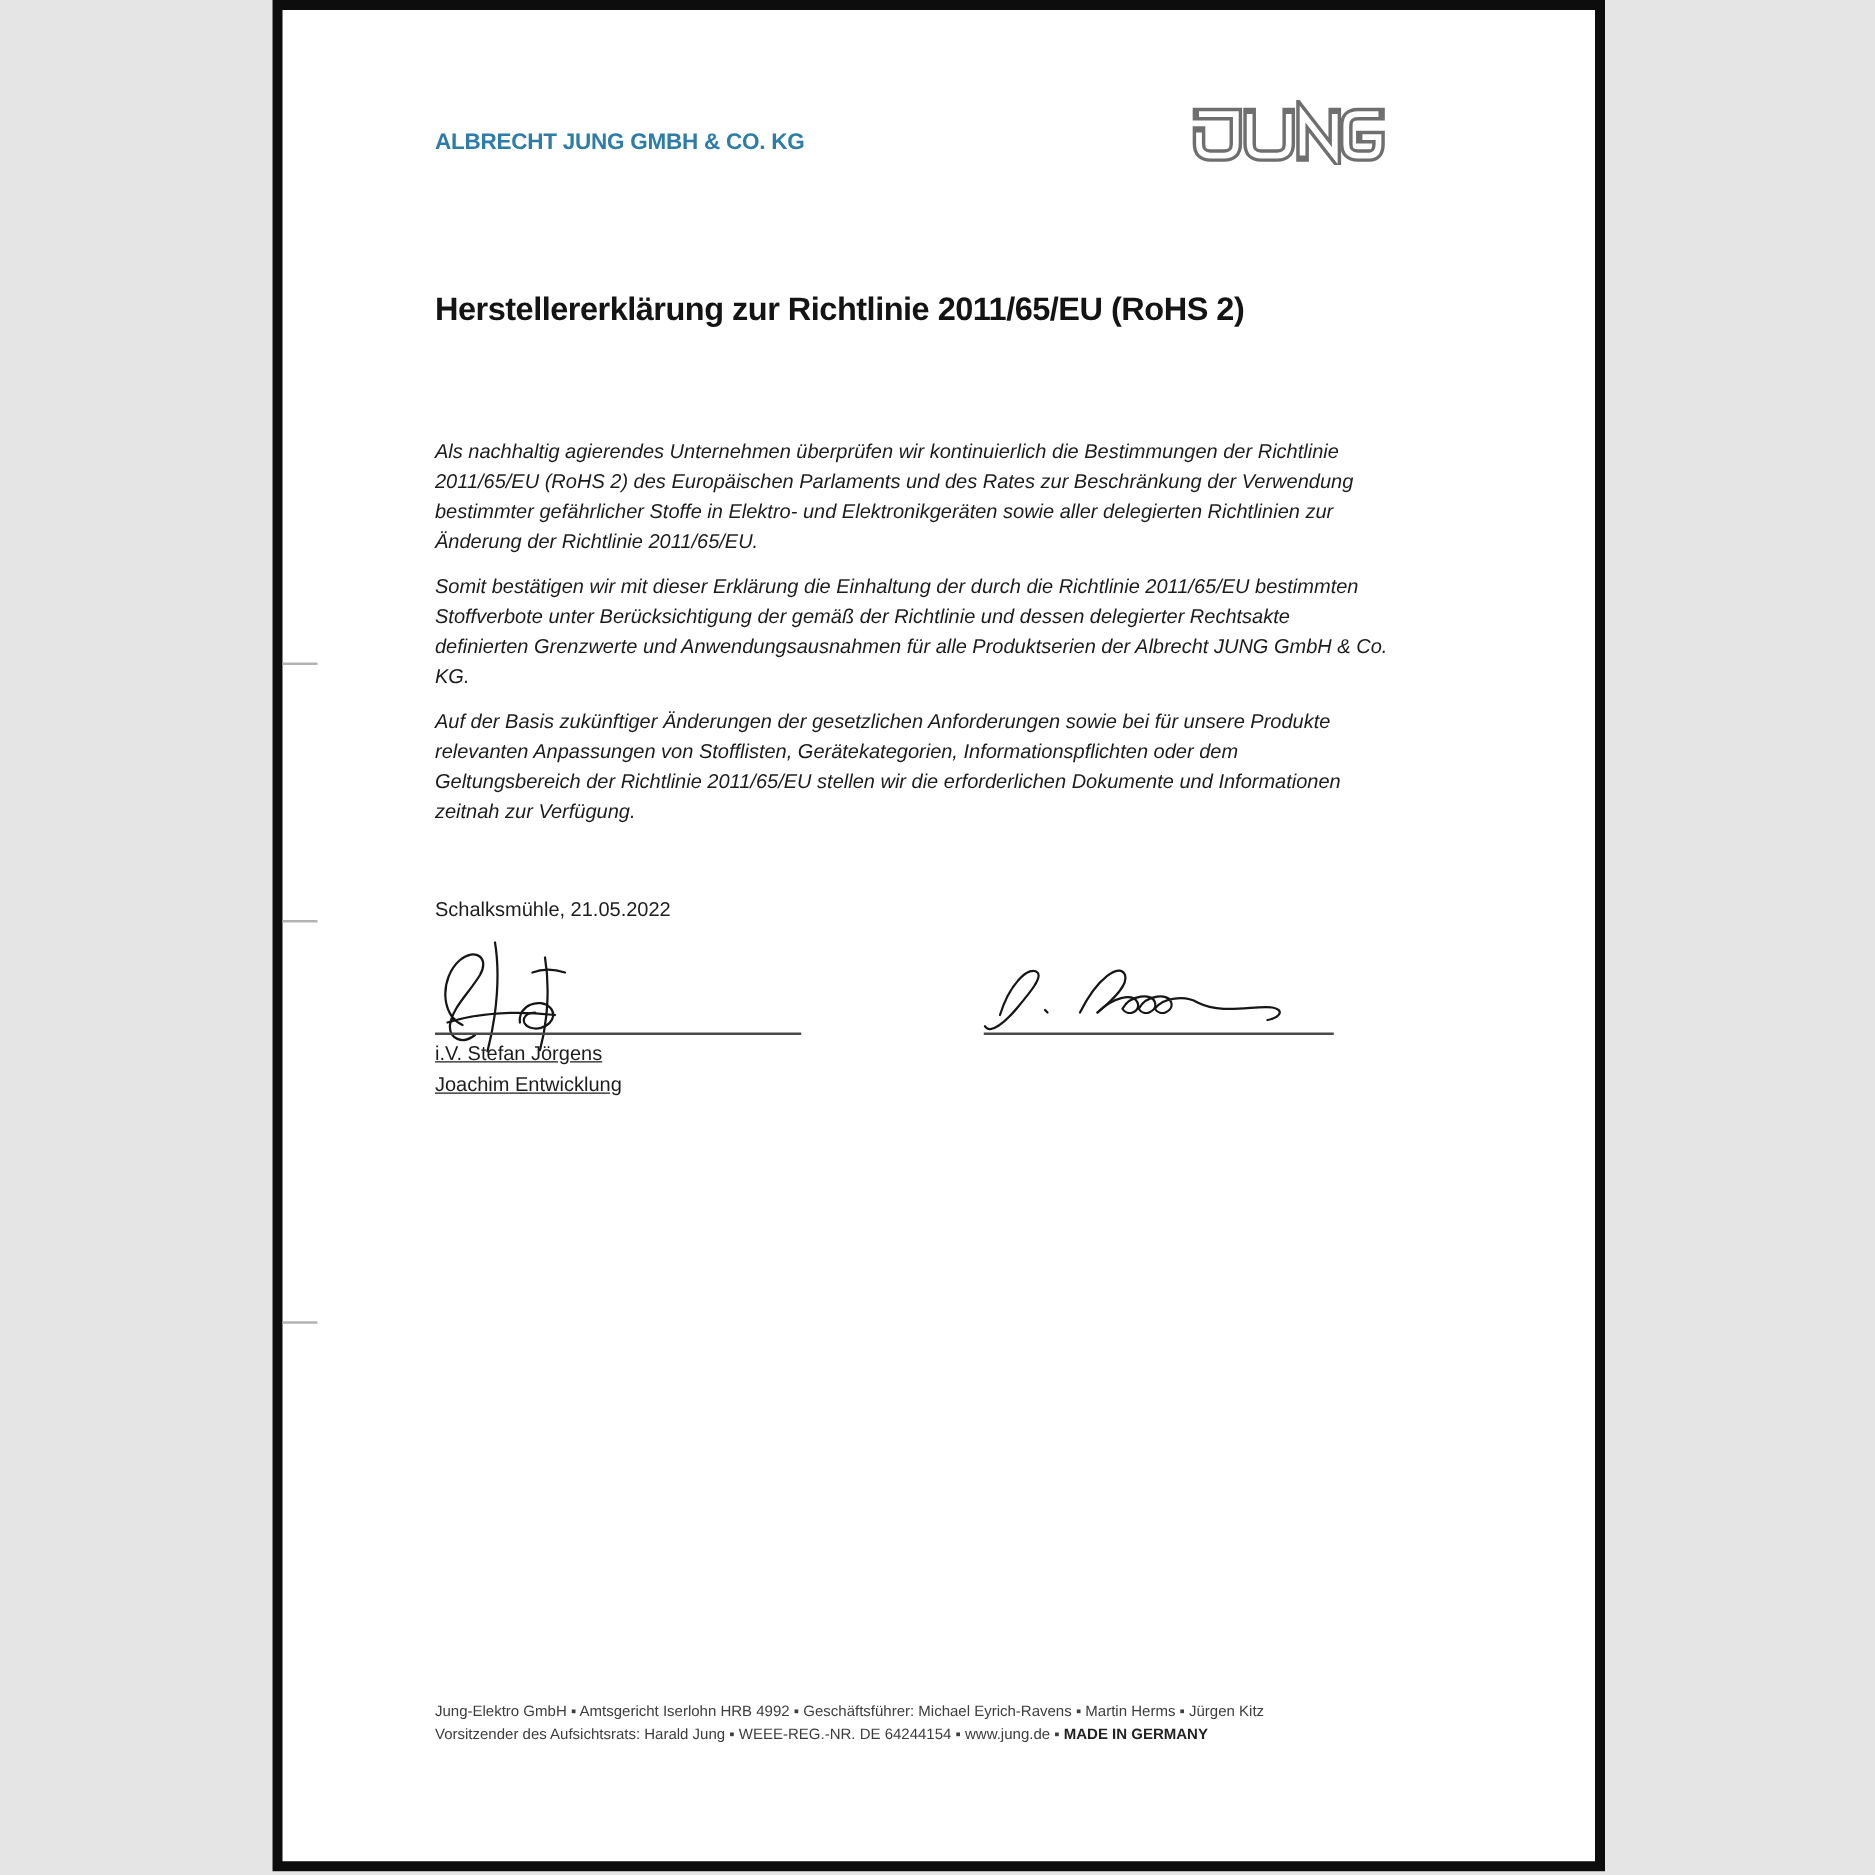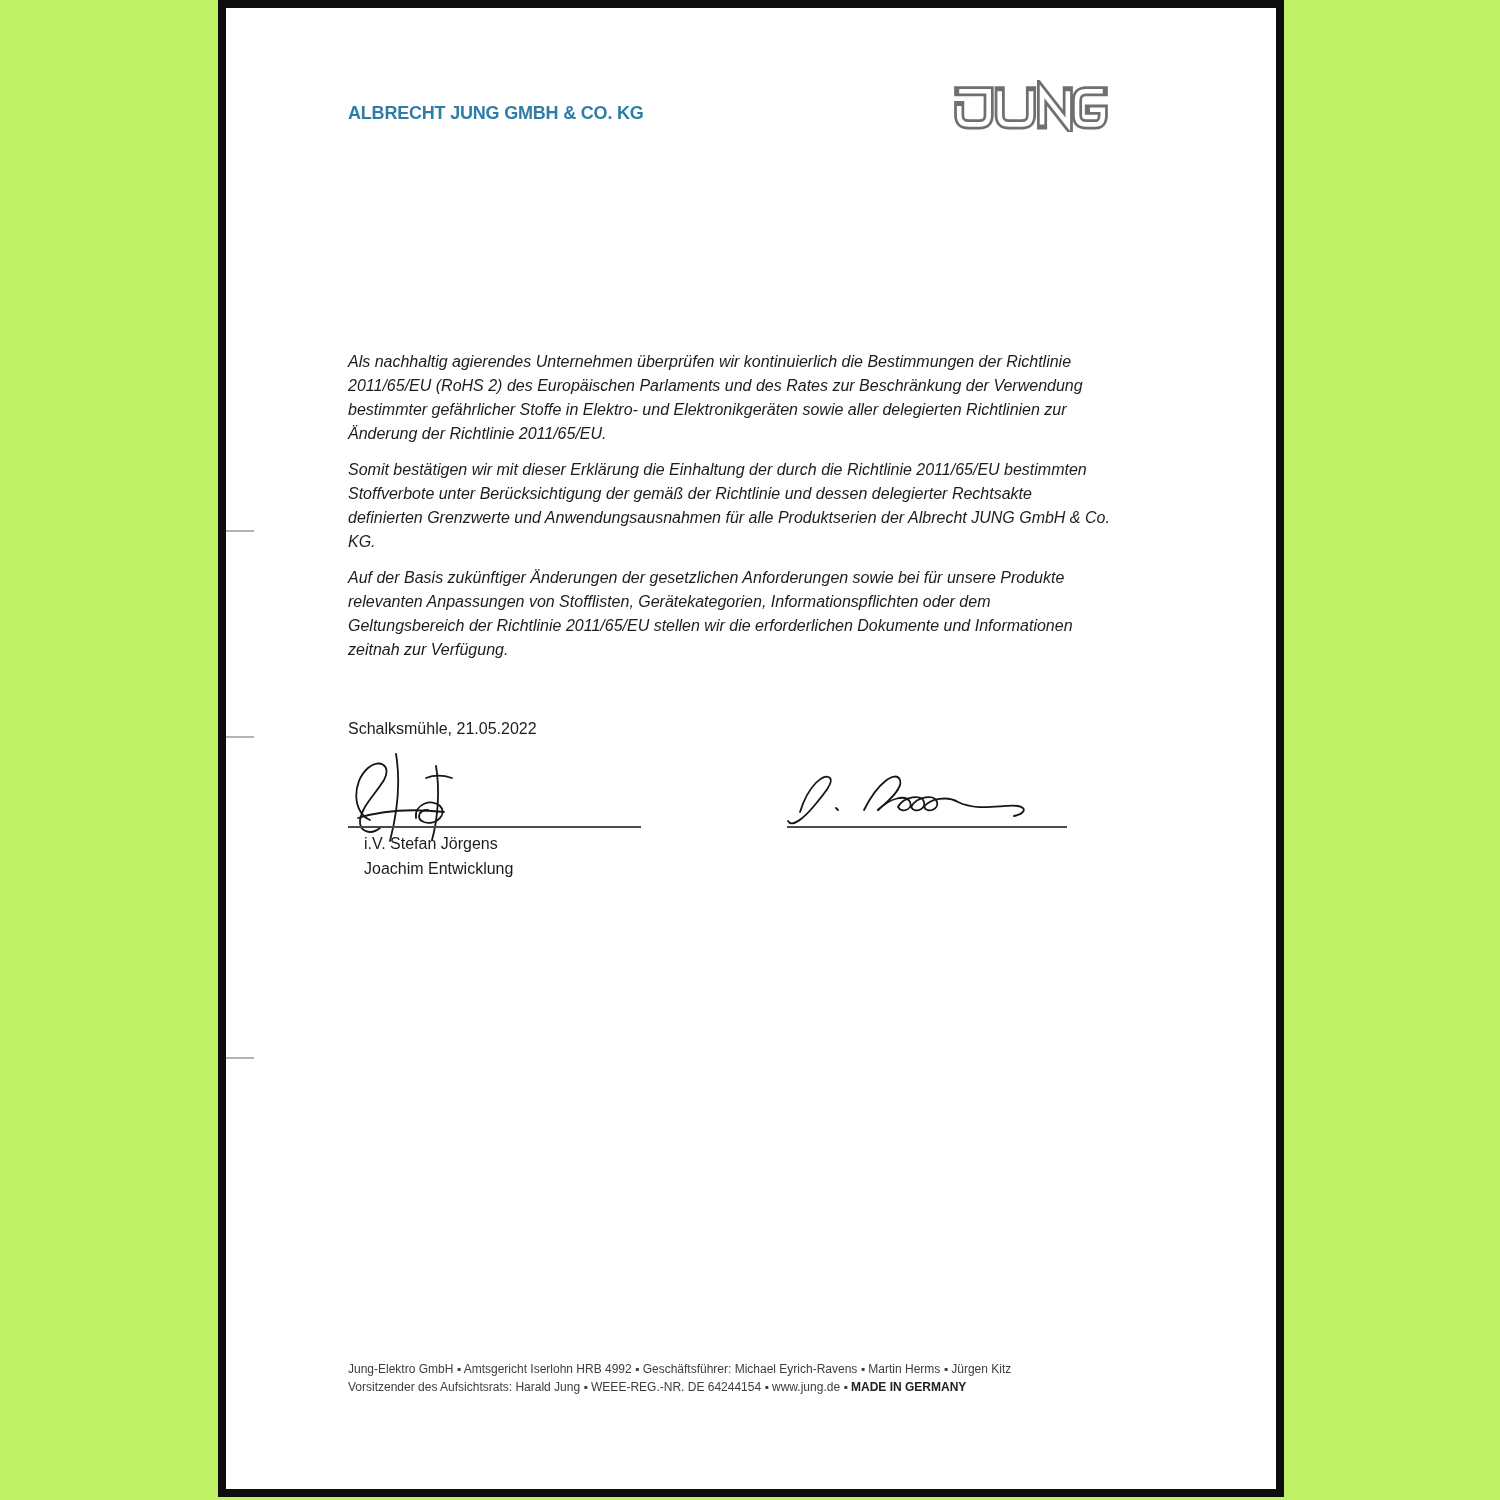--- a/index.html
+++ b/index.html
@@ -1,17 +1,17 @@
 <!DOCTYPE html>
 <html><head>
 <meta charset="utf-8">
 <style>
   html,body{margin:0;padding:0;background:#ffffff;}
   .canvas{
-    position:relative;width:1500px;height:1500px;background:#bef264;
+    position:relative;width:1500px;height:1500px;background:#e5e5e5;
     font-family:"Liberation Sans",sans-serif;color:#1c1c1c;overflow:hidden;
   }
   .page-frame{
     position:absolute;left:218px;top:0;width:1050px;height:1481px;
     border:8px solid #0d0d0d;background:#ffffff;
   }
   .fold-mark{
     position:absolute;left:226px;width:28px;height:2px;background:#b3b3b3;
   }
   .company-header{
@@ -30,21 +30,21 @@
   .para{margin:0 0 12px 0;white-space:pre-line;font-style:italic;}
   .date-line{
     position:absolute;left:348px;top:720px;font-size:16px;color:#1c1c1c;
   }
   .sig-svg{position:absolute;}
   .sig-svg path{fill:none;stroke:#161616;stroke-width:1.8;stroke-linecap:round;}
   .sig-line{position:absolute;top:826px;height:2px;background:#4a4a4a;}
   .sig-line.left{left:348px;width:293px;}
   .sig-line.right{left:787px;width:280px;}
   .sig-block{position:absolute;top:831px;font-size:16px;line-height:25px;color:#1c1c1c;}
-  .sig-block.left{left:364px;}
+  .sig-block.left{left:348px;text-decoration:underline;}
   .sig-block.right{left:787px;}
   .footer{
     position:absolute;left:348px;top:1360px;width:900px;
     font-size:12px;line-height:18px;color:#3d3d3d;
   }
   .footer .company{color:#2e7da7;font-weight:700;}
   .footer .strong{font-weight:700;color:#222222;}
   .logo-gray{stroke:#6f6f6f;fill:none;stroke-width:11;stroke-linejoin:miter;stroke-linecap:square;}
   .logo-white{stroke:#ffffff;fill:none;stroke-width:5;stroke-linejoin:miter;stroke-linecap:butt;}
 </style>
@@ -71,20 +71,21 @@
       </g>
       <g class="logo-white">
         <path d="M10,28 V38 Q10,48 20,48 H32 Q42,48 42,38 V12 H10"></path>
         <path d="M54,12 V38 Q54,48 64,48 H78 Q88,48 88,38 V12"></path>
         <path d="M100,48 V12 L128,48 V12"></path>
         <path d="M166,12 H148 Q138,12 138,22 V38 Q138,48 148,48 H158 Q166,48 166,38 V32 H152"></path>
       </g>
     </svg>
   </div>
 
+  <h1 class="doc-title" style="margin:0">Herstellererklärung zur Richtlinie 2011/65/EU (RoHS 2)</h1>
 
   <div class="body-text">
     <p class="para">Als nachhaltig agierendes Unternehmen überprüfen wir kontinuierlich die Bestimmungen der Richtlinie
 2011/65/EU (RoHS 2) des Europäischen Parlaments und des Rates zur Beschränkung der Verwendung
 bestimmter gefährlicher Stoffe in Elektro- und Elektronikgeräten sowie aller delegierten Richtlinien zur
 Änderung der Richtlinie 2011/65/EU.</p>
     <p class="para">Somit bestätigen wir mit dieser Erklärung die Einhaltung der durch die Richtlinie 2011/65/EU bestimmten
 Stoffverbote unter Berücksichtigung der gemäß der Richtlinie und dessen delegierter Rechtsakte
 definierten Grenzwerte und Anwendungsausnahmen für alle Produktserien der Albrecht JUNG GmbH &amp; Co.
 KG.</p>

